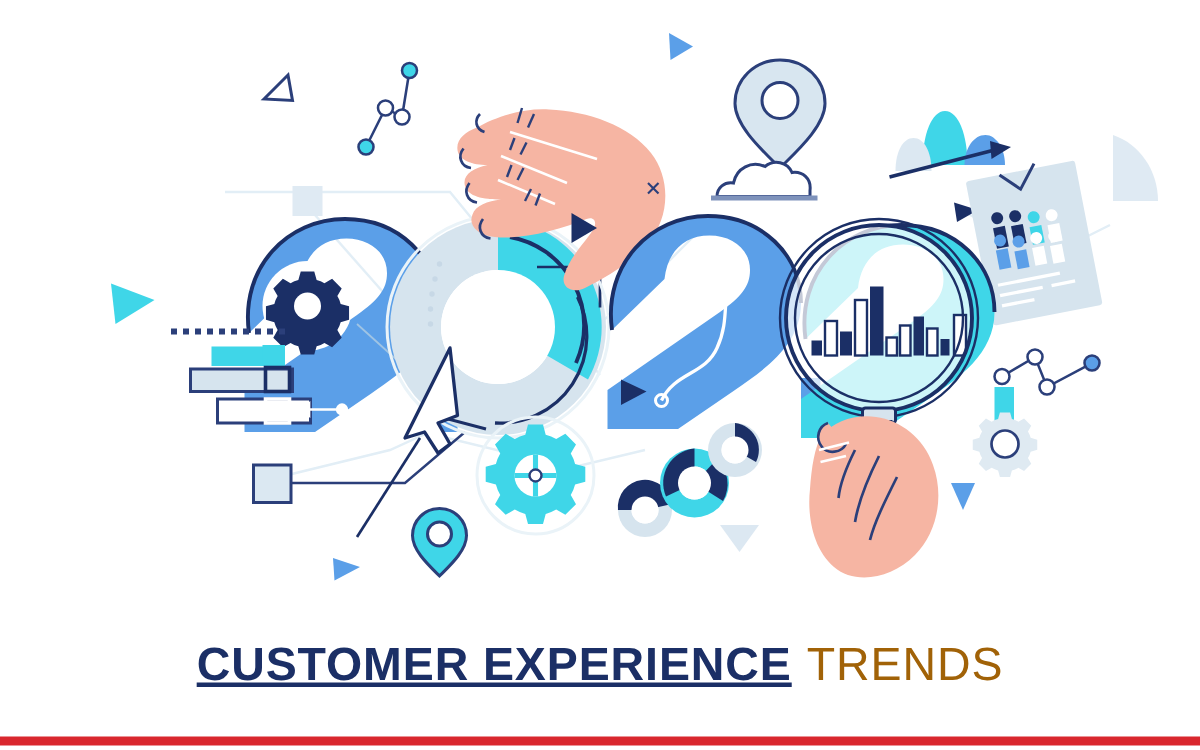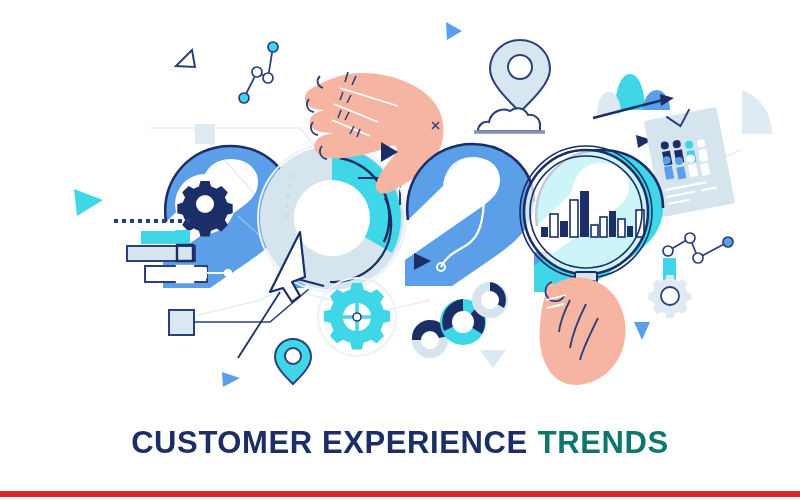--- a/index.html
+++ b/index.html
@@ -2,22 +2,22 @@
 <html><head>
 <meta charset="utf-8">
 <style>
   html,body{margin:0;padding:0;background:#ffffff;}
   body{width:800px;height:500px;overflow:hidden;font-family:"Liberation Sans",sans-serif;}
   #stage{position:relative;width:800px;height:500px;background:#fff;overflow:hidden;}
   #art{position:absolute;left:0;top:0;width:800px;height:500px;}
   .title-row{position:absolute;left:0;top:424px;width:800px;text-align:center;
       font-family:"Liberation Sans",sans-serif;font-weight:bold;font-size:31px;
       letter-spacing:0.6px;line-height:38px;white-space:nowrap;}
-  .t-main{color:#1b2f66;font-weight:bold;}
-  .t-accent{color:#0f766e;font-weight:bold;margin-left:10px;}
+  .t-main{color:#1b2f66;font-weight:bold;text-decoration:underline;}
+  .t-accent{color:#a16207;font-weight:normal;margin-left:10px;}
   .bottom-rule{position:absolute;left:0;top:491px;width:800px;height:6px;background:#d9272e;}
 </style>
 </head>
 <body>
 
 <div id="stage">
 
   <svg id="art" viewBox="0 0 800 500">
     <defs>
       <clipPath id="clip-mag">

